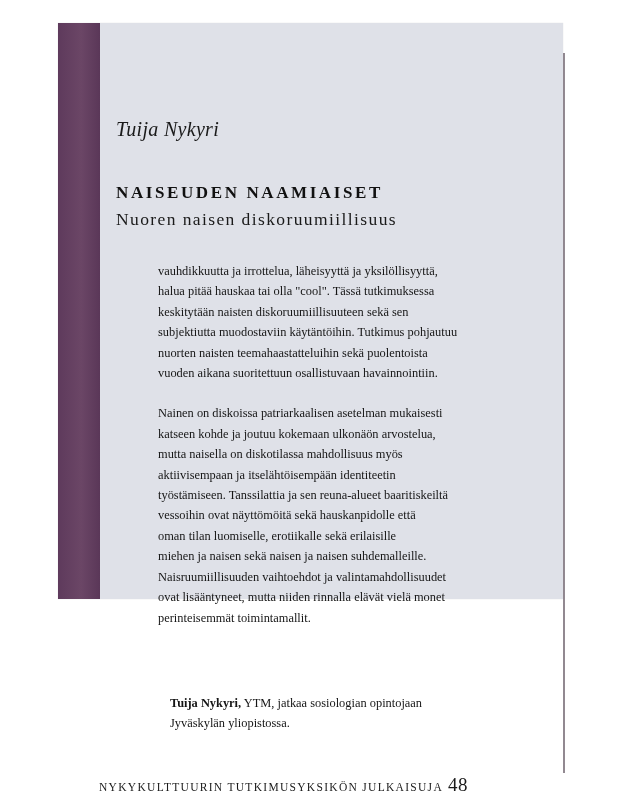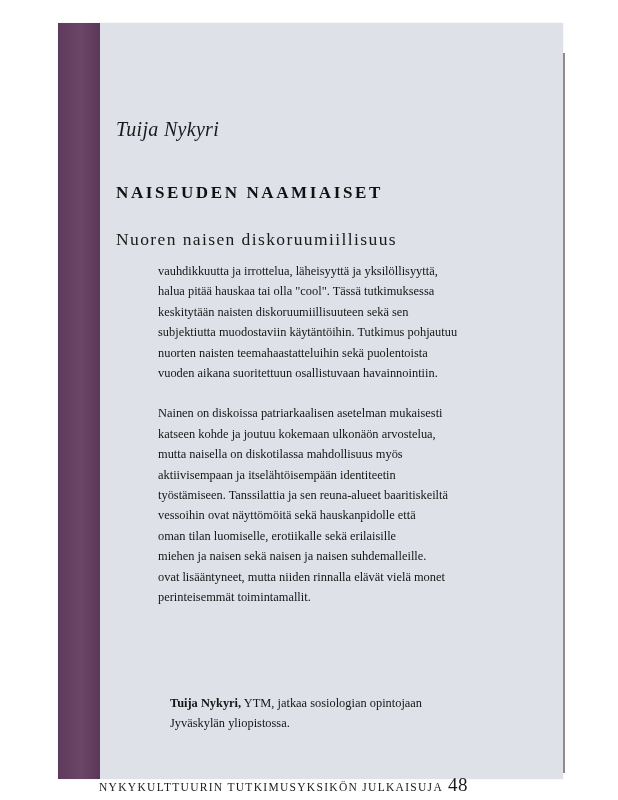--- a/index.html
+++ b/index.html
@@ -14,21 +14,21 @@
       position: relative;
       width: 618px;
       height: 800px;
       background: #ffffff;
     }
     .book {
       position: absolute;
       left: 58px;
       top: 23px;
       width: 505px;
-      height: 756px;
+      height: 576px;
       background: #dfe1e8;
       box-shadow: 0 0 1px rgba(0,0,0,0.15);
     }
     .spine-band {
       position: absolute;
       left: 0;
       top: 0;
       width: 42px;
       height: 100%;
       background: linear-gradient(90deg, #5e3a5c 0%, #6b4666 55%, #5a3758 100%);
@@ -70,21 +70,20 @@
       color: #111111;
     }
     .subtitle {
       position: absolute;
       left: 16px;
       top: 186px;
       font-family: "Liberation Serif", "DejaVu Serif", serif;
       font-size: 17.5px;
       letter-spacing: 1.4px;
       color: #1a1a1a;
-      margin-top: 20px;
     }
     .body-text {
       position: absolute;
       left: 58px;
       top: 238px;
       width: 330px;
       font-family: "Liberation Serif", "DejaVu Serif", serif;
       font-size: 12.4px;
       line-height: 20.4px;
       color: #151515;
@@ -149,20 +148,21 @@
         </p>
         <p>
           <span class="line">Nainen on diskoissa patriarkaalisen asetelman mukaisesti</span>
           <span class="line">katseen kohde ja joutuu kokemaan ulkonäön arvostelua,</span>
           <span class="line">mutta naisella on diskotilassa mahdollisuus myös</span>
           <span class="line">aktiivisempaan ja itselähtöisempään identiteetin</span>
           <span class="line">työstämiseen. Tanssilattia ja sen reuna-alueet baaritiskeiltä</span>
           <span class="line">vessoihin ovat näyttömöitä sekä hauskanpidolle että</span>
           <span class="line">oman tilan luomiselle, erotiikalle sekä erilaisille</span>
           <span class="line">miehen ja naisen sekä naisen ja naisen suhdemalleille.</span>
+          <span class="line">Naisruumiillisuuden vaihtoehdot ja valintamahdollisuudet</span>
           <span class="line">ovat lisääntyneet, mutta niiden rinnalla elävät vielä monet</span>
           <span class="line">perinteisemmät toimintamallit.</span>
         </p>
       </div>
 
       <div class="bio">
         <span class="line"><span class="name">Tuija Nykyri,</span><span> YTM, jatkaa sosiologian opintojaan</span></span>
         <span class="line">Jyväskylän yliopistossa.</span>
       </div>
 

